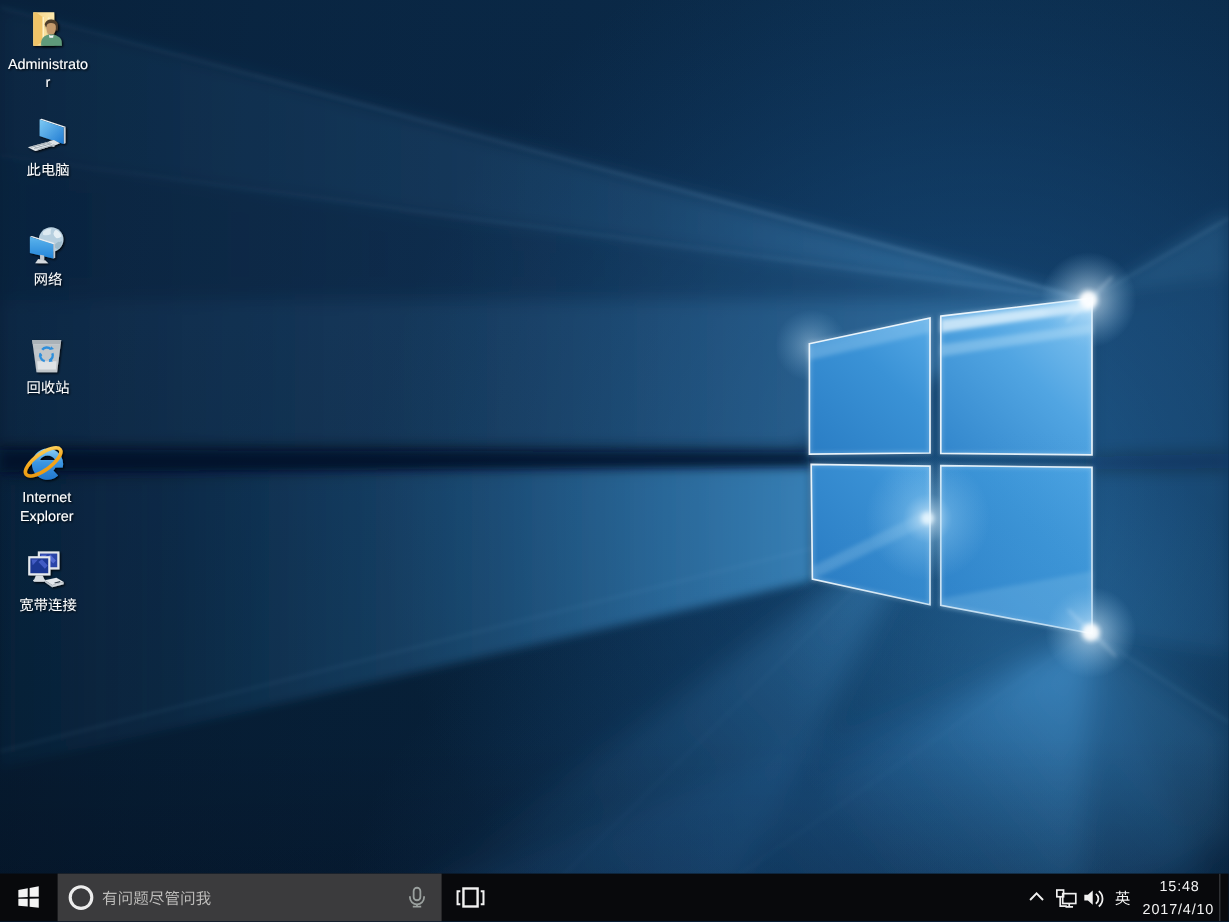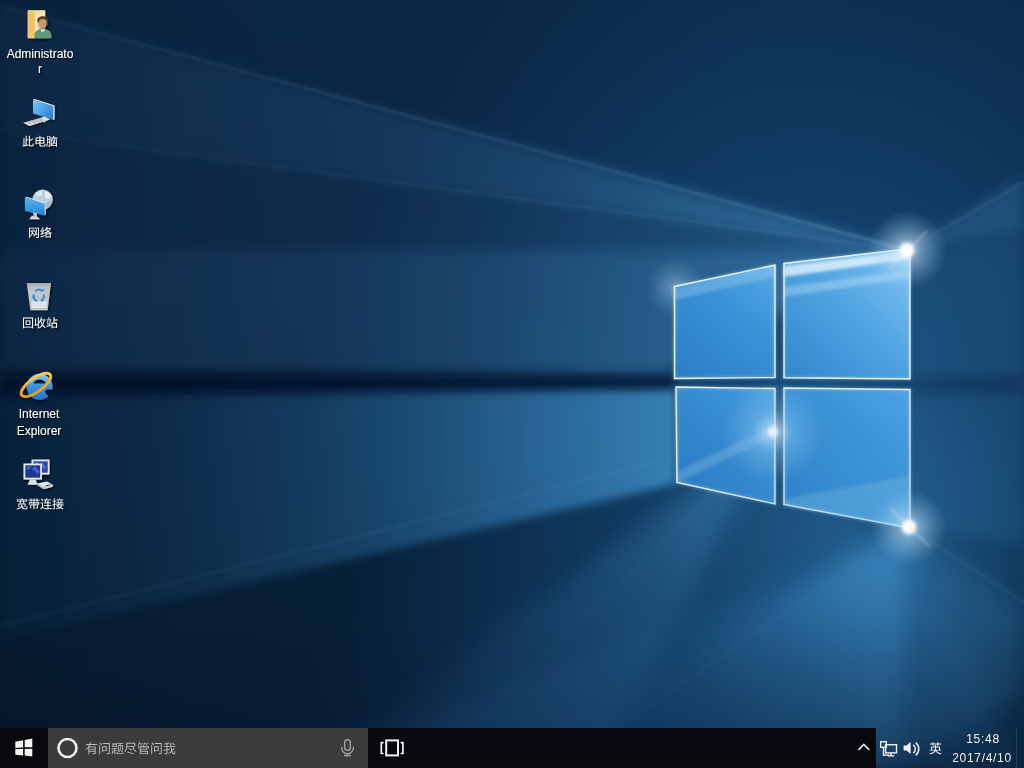--- a/index.html
+++ b/index.html
@@ -1,16 +1,16 @@
 <!DOCTYPE html>
 <html><head><meta charset="utf-8">
 <style>
 html,body{margin:0;padding:0;width:1024px;height:768px;overflow:hidden;background:#07203b}
 #stage{position:relative;width:1024px;height:768px;font-family:"Liberation Sans",sans-serif}
-#taskbar{position:absolute;left:0;top:728px;width:876px;height:40px;background:#08090c}
+#taskbar{position:absolute;left:0;top:728px;width:1024px;height:40px;background:#08090c}
 #searchbox{position:absolute;left:48px;top:0;width:320px;height:40px;background:#3b3b3d}
 </style></head><body>
 <div id="stage">
 <svg width="1024" height="768" viewBox="0 0 1024 768" style="position:absolute;left:0;top:0">
 <defs>
 <linearGradient id="base" x1="0" y1="0" x2="0" y2="1">
 <stop offset="0" stop-color="#0a2846"></stop>
           <stop offset="0.35" stop-color="#0a2544"></stop>
 <stop offset="0.55" stop-color="#08223e"></stop>
           <stop offset="0.75" stop-color="#072038"></stop>

